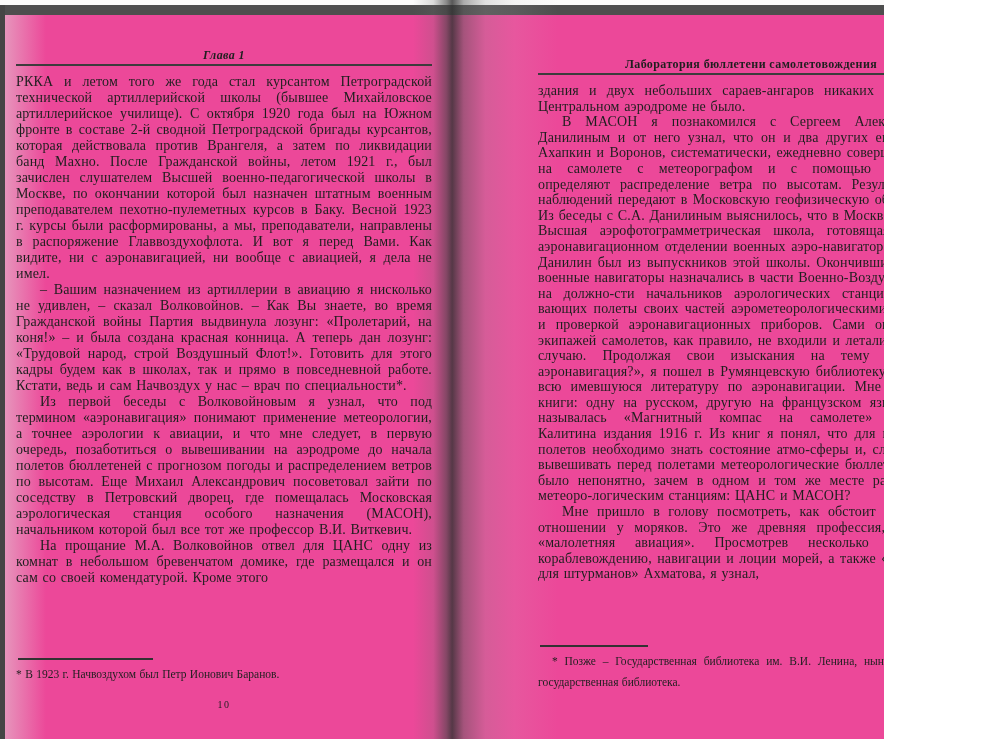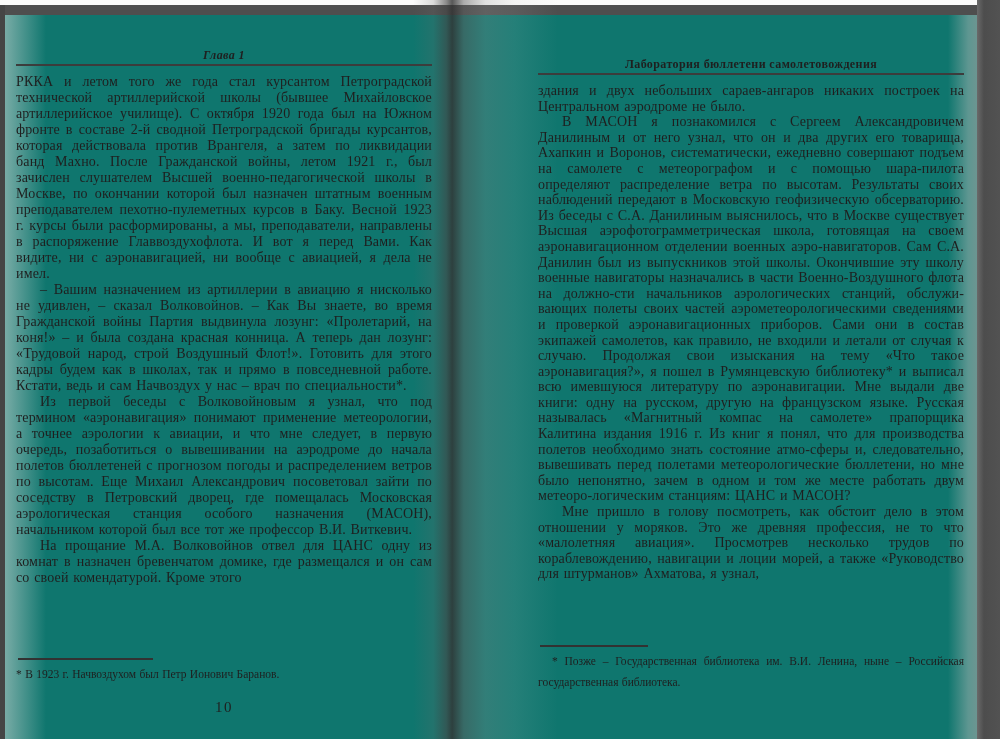--- a/index.html
+++ b/index.html
@@ -1,19 +1,19 @@
 <!DOCTYPE html>
 <html><head>
 <meta charset="utf-8">
 <style>
   html,body{margin:0;padding:0;}
   .scan{
     position:relative;
-    width:1000px;height:739px;
-    background:#0f766e;
+    width:884px;height:739px;
+    background:#ec4899;
     overflow:hidden;
     font-family:"Liberation Serif", serif;
     color:#1f1f1f;
   }
   
   .top-strip{position:absolute;left:0;top:0;width:1000px;height:5px;background:#fbfbfa;}
   .top-bar{position:absolute;left:0;top:5px;width:1000px;height:10px;background:#4e4e4e;}
   .left-bar{position:absolute;left:0;top:5px;width:5px;height:734px;background:#454545;}
   .right-bar{position:absolute;left:977px;top:0;width:23px;height:739px;
     background:linear-gradient(90deg,#6a6a6a 0%,#4d4d4d 30%,#525252 100%);}
@@ -49,21 +49,21 @@
     overflow:hidden;
   }
   .page-left .body-text{height:578px;}
   .page-right .body-text{line-height:15.6px;height:560px;}
   .body-text p{margin:0;text-indent:24px;}
   .body-text p.noindent{text-indent:0;}
   .footnote-sep{border:0;border-top:2px solid #323232;width:135px;margin:6px 0 4px 2px;height:0;}
   .page-right .footnote-sep{width:108px;margin-top:2px;}
   .footnote{font-size:11.5px;line-height:21px;text-align:justify;word-spacing:.5px;}
   .footnote.indented{text-indent:14px;}
-  .page-number{text-align:center;font-size:15px;letter-spacing:1.5px;margin-top:14px;}
+  .page-number{text-align:center;font-size:10px;letter-spacing:1.5px;margin-top:14px;}
   .page-right .page-number{margin-top:20px;}
 </style>
 </head>
 <body>
 
 <div class="scan">
 
   <div class="top-strip"></div>
   <div class="top-bar"></div>
   <div class="left-bar"></div>
@@ -72,21 +72,21 @@
   <div class="right-bar"></div>
   <div class="gutter"></div>
 
   <div class="page page-left">
     <div class="running-head chapter">Глава 1</div>
     <hr class="head-rule">
     <div class="body-text">
       <p class="noindent">РККА и летом того же года стал курсантом Петроградской технической артиллерийской школы (бывшее Михайловское артиллерийское училище). С октября 1920 года был на Южном фронте в составе 2-й сводной Петроградской бригады курсантов, которая действовала против Врангеля, а затем по ликвидации банд Махно. После Гражданской войны, летом 1921 г., был зачислен слушателем Высшей военно-педагогической школы в Москве, по окончании которой был назначен штатным военным преподавателем пехотно-пулеметных курсов в Баку. Весной 1923 г. курсы были расформированы, а мы, преподаватели, направлены в распоряжение Главвоздухофлота. И вот я перед Вами. Как видите, ни с аэронавигацией, ни вообще с авиацией, я дела не имел.</p>
       <p>– Вашим назначением из артиллерии в авиацию я нисколько не удивлен, – сказал Волковойнов. – Как Вы знаете, во время Гражданской войны Партия выдвинула лозунг: «Пролетарий, на коня!» – и была создана красная конница. А теперь дан лозунг: «Трудовой народ, строй Воздушный Флот!». Готовить для этого кадры будем как в школах, так и прямо в повседневной работе. Кстати, ведь и сам Начвоздух у нас – врач по специальности*.</p>
       <p>Из первой беседы с Волковойновым я узнал, что под термином «аэронавигация» понимают применение метеорологии, а точнее аэрологии к авиации, и что мне следует, в первую очередь, позаботиться о вывешивании на аэродроме до начала полетов бюллетеней с прогнозом погоды и распределением ветров по высотам. Еще Михаил Александрович посоветовал зайти по соседству в Петровский дворец, где помещалась Московская аэрологическая станция особого назначения (МАСОН), начальником которой был все тот же профессор В.И. Виткевич.</p>
-      <p>На прощание М.А. Волковойнов отвел для ЦАНС одну из комнат в назначен бревенчатом домике, где размещался и он сам со своей комендатурой. Кроме этого</p>
+      <p>На прощание М.А. Волковойнов отвел для ЦАНС одну из комнат в небольшом бревенчатом домике, где размещался и он сам со своей комендатурой. Кроме этого</p>
     </div>
     <hr class="footnote-sep">
     <div class="footnote">* В 1923 г. Начвоздухом был Петр Ионович Баранов.</div>
     <div class="page-number">10</div>
   </div>
 
   <div class="page page-right">
     <div class="running-head lab">Лаборатория бюллетени самолетовождения</div>
     <hr class="head-rule">
     <div class="body-text">

